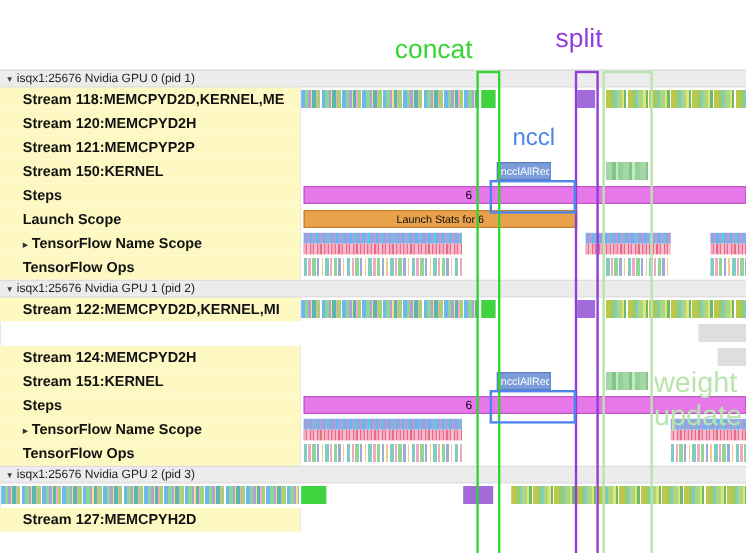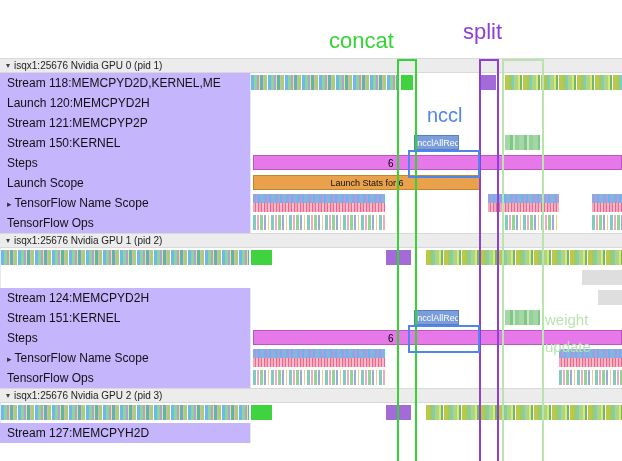--- a/index.html
+++ b/index.html
@@ -1,22 +1,22 @@
 <!DOCTYPE html>
 <html><head>
 <meta charset="utf-8">
 <style>
   html,body{margin:0;padding:0;}
   .app{position:relative;width:622px;height:461px;background:#fff;overflow:hidden;
        font-family:"Liberation Sans","DejaVu Sans",sans-serif;}
   .topbar{height:58px;background:#fff;}
   
   .row{display:flex;height:20px;}
-  .rowlabel{width:250px;flex:0 0 250px;font-size:12px;line-height:20px;padding-left:7px;
-            box-sizing:border-box;white-space:nowrap;overflow:hidden;color:#111;background:#c4b5fd;}
+  .rowlabel{width:250px;flex:0 0 250px;font-size:12px;line-height:20px;padding-left:19px;
+            box-sizing:border-box;white-space:nowrap;overflow:hidden;color:#111;background:#fef9c3;font-weight:bold;}
   .arrow{font-size:9px;margin-right:3px;color:#333;display:inline-block;}
   .track{position:relative;flex:1;border-left:1px solid #e8e8e8;background:#fff;}
   .section-row{display:flex;align-items:center;height:15px;background:#ececec;font-size:10px;
                color:#222;padding-left:6px;gap:4px;border-top:1px solid #d9d9d9;
                border-bottom:1px solid #d9d9d9;box-sizing:border-box;}
   .tri{font-size:8px;color:#444;}
   
   .seg{position:absolute;top:2px;bottom:3px;display:flex;align-items:center;justify-content:center;
        font-size:9px;color:#111;overflow:hidden;white-space:nowrap;box-sizing:border-box;}
   .dense-a{background:repeating-linear-gradient(90deg,#6fb7f0 0 3px,#8fd694 3px 6px,#b49ddb 6px 8px,
@@ -44,21 +44,21 @@
   .ov{position:absolute;pointer-events:none;}
   .box-concat{left:397px;top:59px;width:16px;height:401px;border:2px solid #35d435;}
   .box-split{left:479px;top:59px;width:16px;height:401px;border:2px solid #8f3fd6;}
   .box-wu{left:502px;top:59px;width:38px;height:401px;border:2px solid #b9e4ae;}
   .box-nccl1{left:408px;top:150px;width:68px;height:24px;border:2px solid #4f86ec;}
   .box-nccl2{left:408px;top:325px;width:68px;height:24px;border:2px solid #4f86ec;}
   .lbl{position:absolute;pointer-events:none;}
   .lbl-concat{left:329px;top:28px;font-size:22px;color:#35d435;}
   .lbl-split{left:463px;top:19px;font-size:22px;color:#8f3fd6;}
   .lbl-nccl{left:427px;top:104px;font-size:20px;color:#4f86ec;}
-  .lbl-wu{left:545px;top:306px;font-size:15px;color:#b9e4ae;line-height:27px;}
+  .lbl-wu{left:545px;top:306px;font-size:24px;color:#b9e4ae;line-height:27px;}
 </style>
 </head>
 <body>
 
 <div class="app">
   <div class="topbar"></div>
 
   <div>
       <div class="section-row">
         <div class="tri">▾</div>
@@ -67,21 +67,21 @@
       <div class="row">
         <div class="rowlabel"><div class="rowlabel-text" style="display: inline;">Stream 118:MEMCPYD2D,KERNEL,ME</div></div>
         <div class="track">
           <div class="seg dense-a" style="left: 0%; width: 40%;"></div>
           <div class="seg solid-green" style="left: 40.3%; width: 3.3%;"></div>
           <div class="seg solid-purple" style="left: 62%; width: 4%;"></div>
           <div class="seg dense-b" style="left: 68.5%; width: 31.5%;"></div>
         </div>
       </div>
       <div class="row">
-        <div class="rowlabel"><div class="rowlabel-text" style="display: inline;">Launch 120:MEMCPYD2H</div></div>
+        <div class="rowlabel"><div class="rowlabel-text" style="display: inline;">Stream 120:MEMCPYD2H</div></div>
         <div class="track"></div>
       </div>
       <div class="row">
         <div class="rowlabel"><div class="rowlabel-text" style="display: inline;">Stream 121:MEMCPYP2P</div></div>
         <div class="track"></div>
       </div>
       <div class="row">
         <div class="rowlabel"><div class="rowlabel-text" style="display: inline;">Stream 150:KERNEL</div></div>
         <div class="track">
           <div class="seg nccl-bar" style="left: 44%; width: 12%;">ncclAllRed...</div>
@@ -116,20 +116,21 @@
           <div class="seg ops" style="left: 0.5%; width: 35.5%;"></div>
           <div class="seg ops" style="left: 68.5%; width: 14.5%;"></div>
           <div class="seg ops" style="left: 92%; width: 8%;"></div>
         </div>
       </div>
       <div class="section-row">
         <div class="tri">▾</div>
         <div class="section-label">isqx1:25676 Nvidia GPU 1 (pid 2)</div>
       </div>
       <div class="row">
+        <div class="rowlabel"><div class="rowlabel-text" style="display: inline;">Stream 122:MEMCPYD2D,KERNEL,MI</div></div>
         <div class="track">
           <div class="seg dense-a" style="left: 0%; width: 40%;"></div>
           <div class="seg solid-green" style="left: 40.3%; width: 3.3%;"></div>
           <div class="seg solid-purple" style="left: 62%; width: 4%;"></div>
           <div class="seg dense-b" style="left: 68.5%; width: 31.5%;"></div>
         </div>
       </div>
       <div class="row">
         <div class="track">
           <div class="seg gray" style="left: 93.5%; width: 6.5%;"></div>

